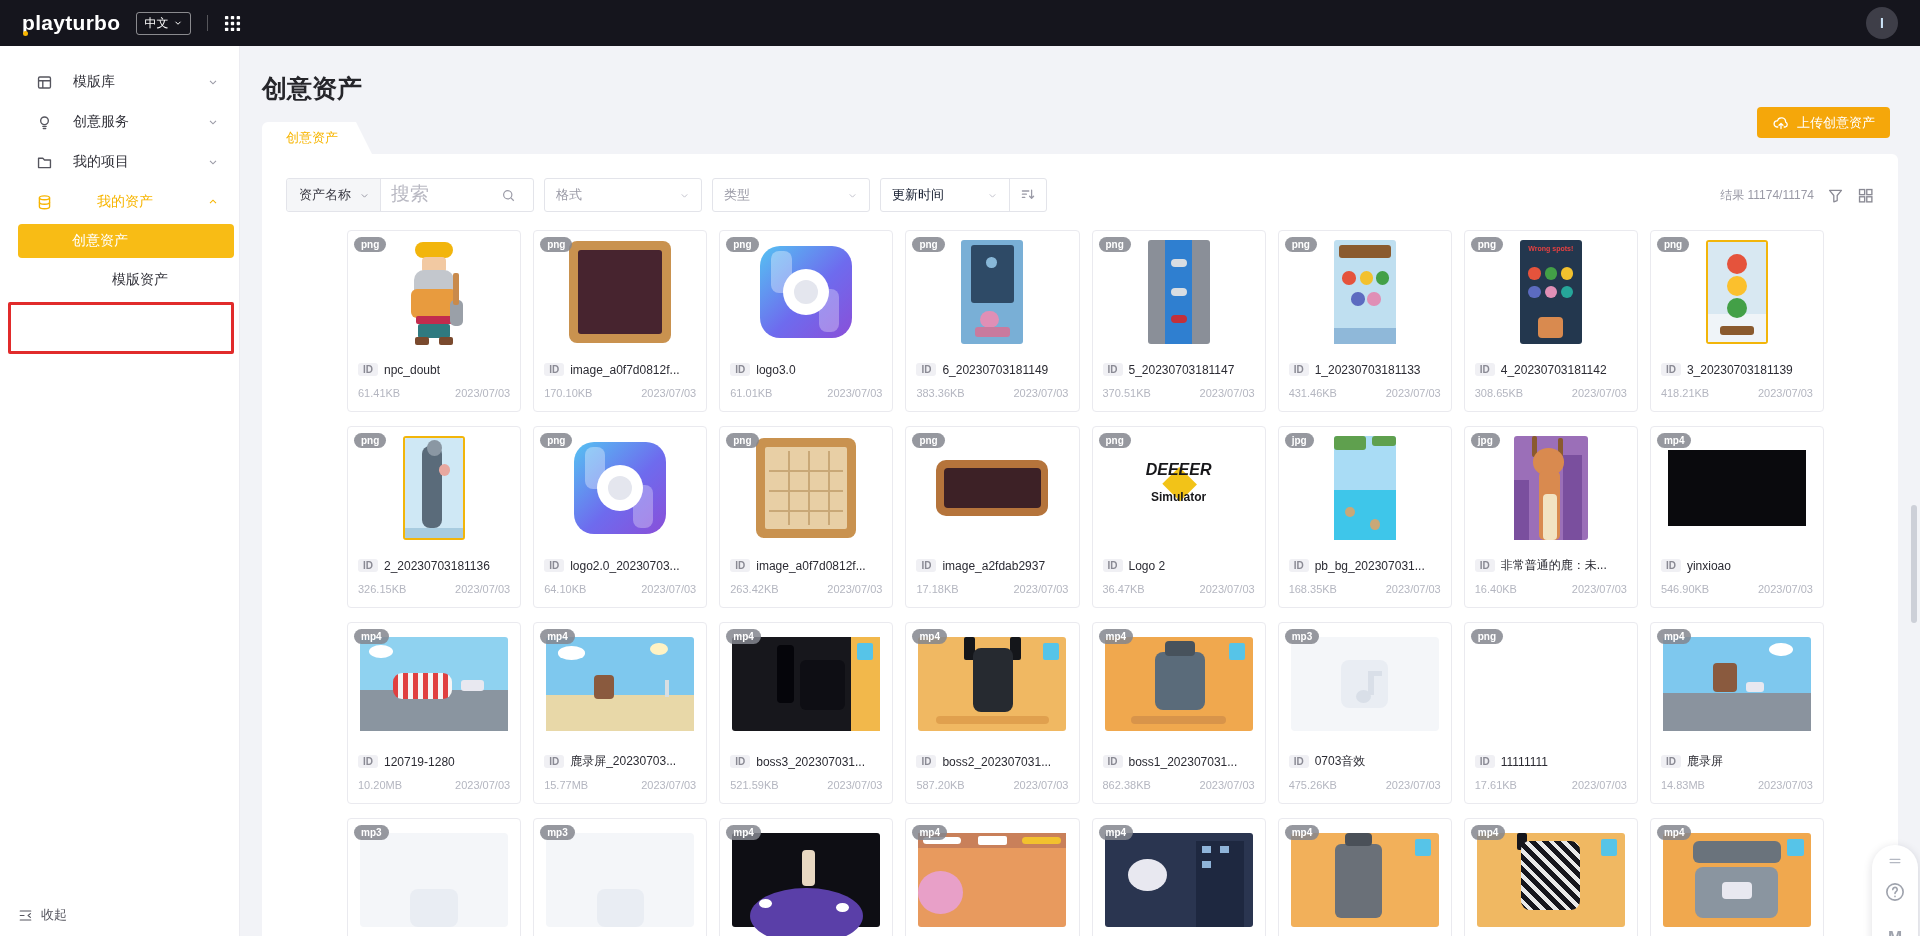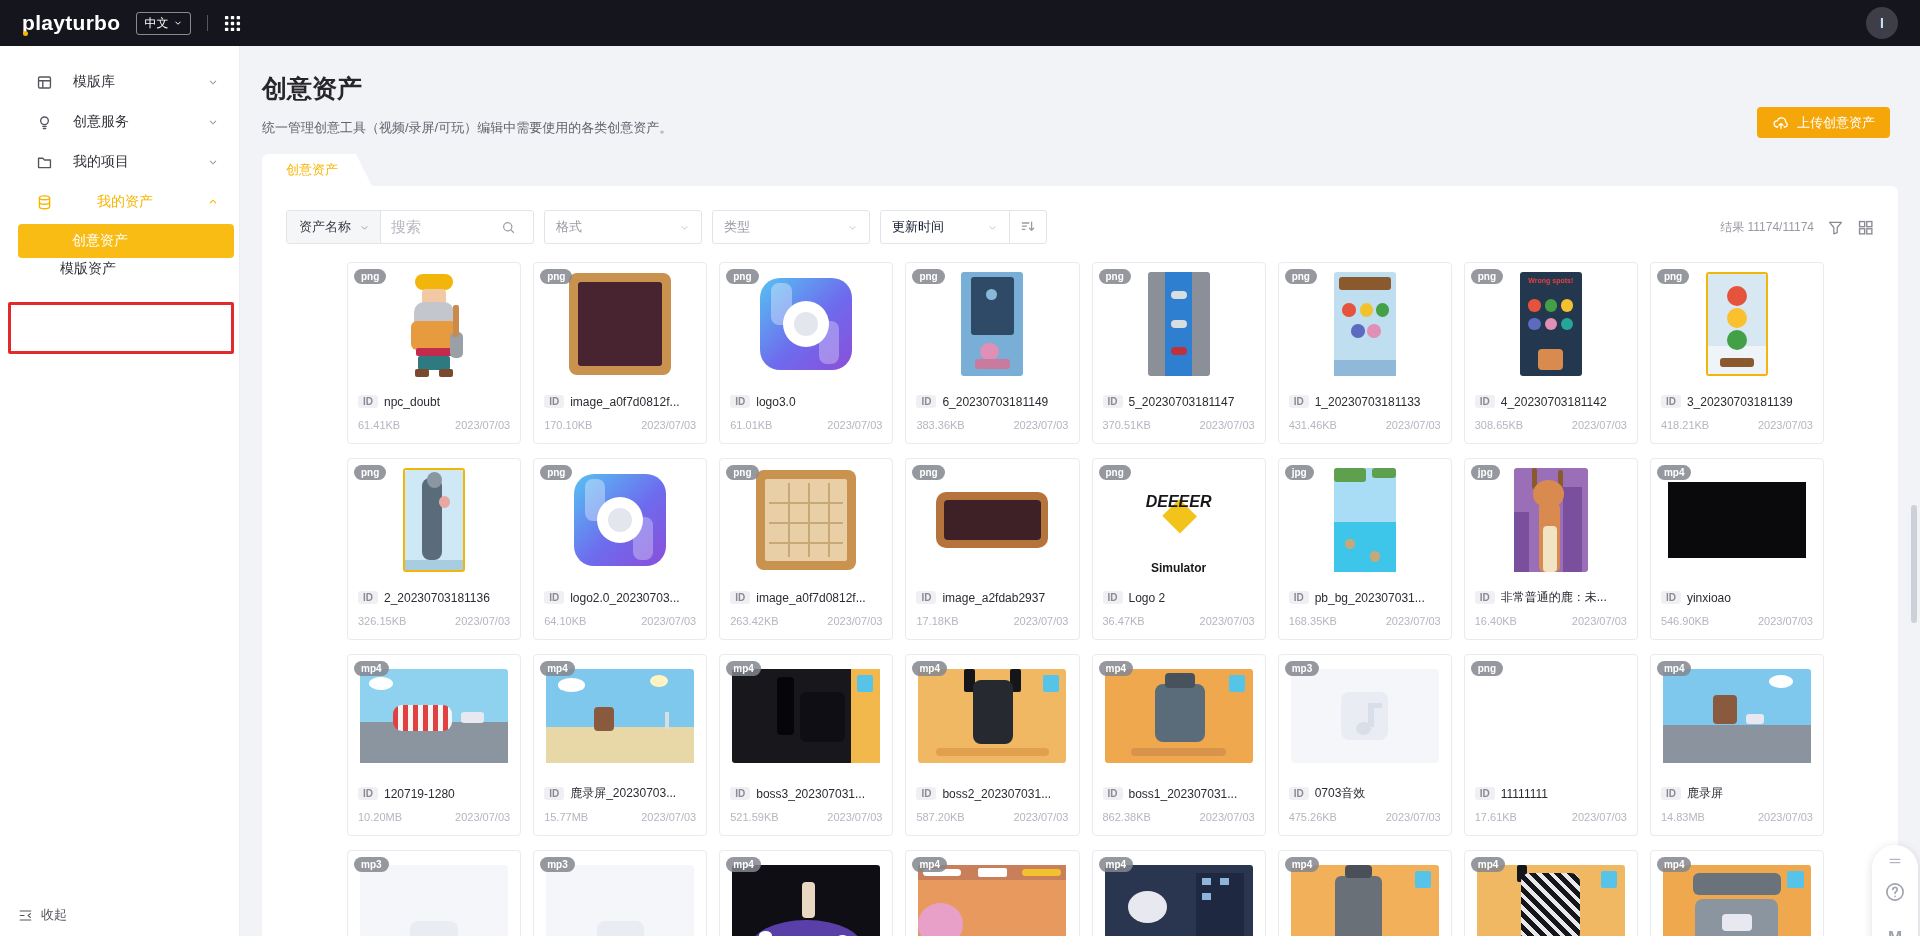--- a/index.html
+++ b/index.html
@@ -20,21 +20,21 @@
             display:flex; align-items:center; justify-content:center; color:#CBE3F7; font-size:14px; font-weight:600; }
 
   
   .sidebar { position:absolute; left:0; top:46px; width:240px; bottom:0; background:#fff;
              border-right:1px solid #ECECF1; padding-top:16px; z-index:20; }
   .sitem { display:flex; align-items:center; height:40px; padding:0 20px 0 36; padding-left:36px; padding-right:20px;
            font-size:14px; color:#33333B; cursor:pointer; }
   .sitem .lbl { margin-left:20px; }
   .sitem .chev { margin-left:auto; display:flex; }
   .sitem.active { color:#F7B500;gap:24px; }
-  .subitem { display:flex; height:40px; padding-left:60px; font-size:14px; color:#33333B; cursor:pointer; }
+  .subitem { display:flex; align-items:center; height:40px; padding-left:112px; font-size:14px; color:#33333B; cursor:pointer; }
   .pillitem { margin:2px 6px 2px 18px; width:216px; height:34px; border-radius:4px; background:#F8BC15;
               color:#fff; font-size:14px; display:flex; align-items:center; padding-left:54px; cursor:pointer; }
   .redbox { position:absolute; left:8px; top:256px; width:226px; height:52px; border:3px solid #E12B2B; border-radius:2px; pointer-events:none; }
   .collapse { position:absolute; left:18px; bottom:12px; display:flex; align-items:center; gap:8px;
               color:#55555E; font-size:13px; cursor:pointer; }
 
   
   .main { position:absolute; left:240px; top:46px; right:0; bottom:0; background:#F2F3F7; overflow:hidden; }
   .page-head { padding:26px 30px 0 22px; position:relative; }
   .page-title { font-size:25px; font-weight:700; color:#26262B; }
@@ -46,21 +46,21 @@
          border-radius:6px 0 0 0; clip-path:polygon(0 0, calc(100% - 16px) 0, 100% 100%, 0 100%); cursor:pointer; }
   .panel { margin:0 22px; background:#fff; border-radius:0 6px 6px 6px; padding:24px 0 40px; min-height:740px; position:relative; }
 
   
   .filters { display:flex; align-items:center; margin:0 24px; height:34px; }
   .ctl { display:flex; align-items:center; height:34px; border:1px solid #E3E4EA; border-radius:3px; background:#fff; }
   .ctl + .ctl { margin-left:10px; }
   .seg { display:flex; align-items:center; gap:8px; background:#F5F6F8; height:32px; padding:0 10px 0 12px;
          font-size:13px; color:#3A3A44; border-right:1px solid #E3E4EA; border-radius:3px 0 0 3px; cursor:pointer; }
   .searchwrap { display:flex; align-items:center; width:152px; padding:0 10px; }
-  .searchwrap input { border:none; outline:none; width:110px; font-size:15px; color:#3A3A44; font-family:Liberation Serif, serif; }
+  .searchwrap input { border:none; outline:none; width:110px; font-size:19px; color:#3A3A44; font-family:Liberation Mono, monospace; }
   .searchwrap input::placeholder { color:#B8B8C2; }
   .sel { display:flex; align-items:center; justify-content:space-between; width:158px; padding:0 11px; font-size:13px; color:#9A9AA6; cursor:pointer; }
   .timesel { width:128px; }
   .sortbox { width:37px; height:32px; display:flex; align-items:center; justify-content:center; border-left:1px solid #E3E4EA; cursor:pointer; }
   .results { margin-left:auto; display:flex; align-items:flex-end; gap:13px; }
   .results .rtxt { font-size:12px; color:#9A9AA6; }
   .icbtn { display:flex; cursor:pointer; }
 
   
   .grid { display:grid; grid-template-columns:repeat(8,1fr); gap:14px 12px; margin:18px 74px 0 85px; }
@@ -178,21 +178,20 @@
       <svg width="15" height="15" viewBox="0 0 20 20" fill="none" stroke="#55555E" stroke-width="1.6" stroke-linecap="round" stroke-linejoin="round">
           <path d="M3 4 H17 M3 10 H8 M3 16 H17 M16.5 7.5 L13.5 10 L16.5 12.5"></path>
         </svg>
       <span>收起</span>
     </div>
   </aside>
 
   <main class="main">
     <div class="page-head">
       <div class="page-title">创意资产</div>
-      <div class="page-sub">统一管理创意工具（视频/录屏/可玩）编辑中需要使用的各类创意资产。</div>
       <button class="upload-btn">
         <svg width="18" height="16" viewBox="0 0 22 20" fill="none" stroke="#fff" stroke-width="1.6" stroke-linecap="round" stroke-linejoin="round">
             <path d="M7 15 H5.8 A3.8 3.8 0 1 1 6.6 7.4 A5.2 5.2 0 0 1 16.8 8.8 A3.3 3.3 0 0 1 16.4 15 H15"></path>
             <path d="M11 17 V10.5 M11 10.5 L8.6 12.9 M11 10.5 L13.4 12.9"></path>
           </svg>
         <span>上传创意资产</span>
       </button>
     </div>
 
     <div class="tabstrip">
@@ -535,21 +534,21 @@
                 <span>2023/07/03</span>
               </div>
             </div>
           </div>
           <div class="card">
             <div class="thumb">
               <span class="badge">png</span>
               <div class="timg" style="width: 112px; height: 72px;">
                 <i style="left: 40%; top: 28%; width: 22%; height: 34%; background: rgb(242, 195, 24); transform: rotate(45deg);"></i>
                 <span style="left: 0%; top: 14%; width: 100%; text-align: center; font-size: 16px; color: rgb(23, 23, 26); font-weight: 900; line-height: 1; font-style: italic;">DEEEER</span>
-                <span style="left: 0%; top: 54%; width: 100%; text-align: center; font-size: 12px; color: rgb(23, 23, 26); font-weight: 800; line-height: 1; margin-top: 39px;">Simulator</span>
+                <span style="left: 0%; top: 54%; width: 100%; text-align: center; font-size: 12px; color: rgb(23, 23, 26); font-weight: 800; line-height: 1;">Simulator</span>
               </div>
             </div>
             <div class="cinfo">
               <div class="idrow">
                 <span class="idpill">ID</span>
                 <span class="cname">Logo 2</span>
               </div>
               <div class="cmeta">
                 <span>36.47KB</span>
                 <span>2023/07/03</span>

